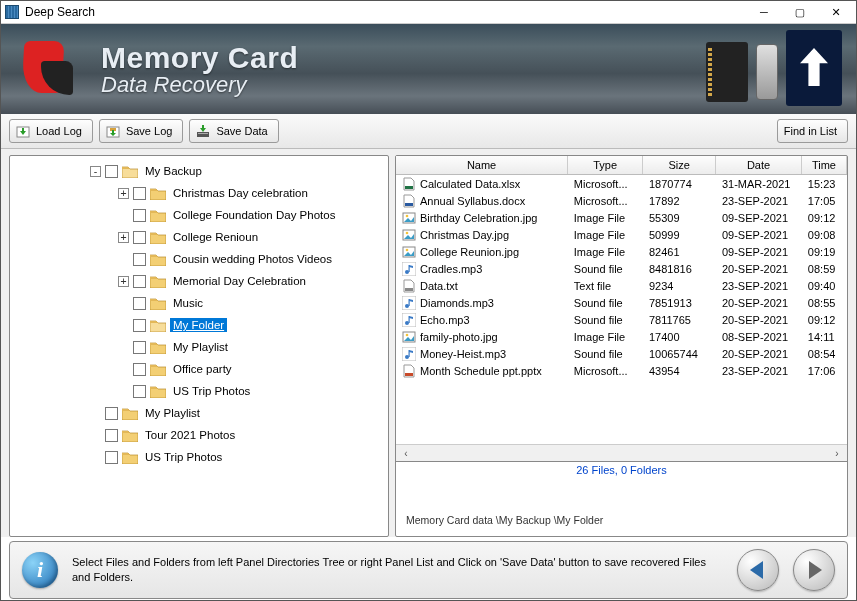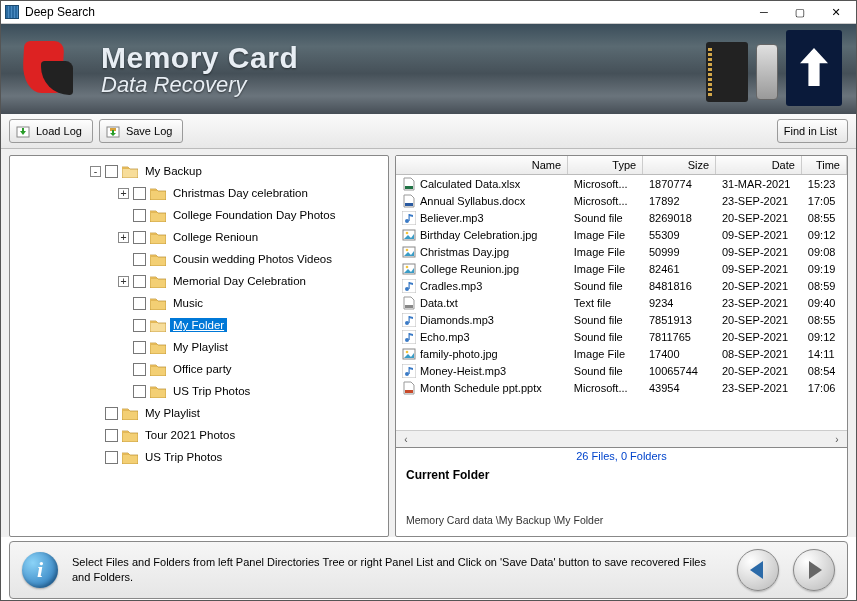--- a/index.html
+++ b/index.html
@@ -129,21 +129,21 @@
   .folder-ic{width:16px;height:13px;}
   .folder-ic svg{display:block;}
   .node-label{font-size:11.5px; padding:1px 3px;}
   .node-label.selected{background:#0078d7;color:#fff;text-decoration:underline;}
   
   .file-table-wrap{flex:1;overflow:hidden;display:flex;flex-direction:column;}
   .ftable{width:100%;border-collapse:collapse;table-layout:fixed;font-size:11px;}
   .ftable th{
     background:linear-gradient(#fdfdfd,#ececec);
     border-right:1px solid #ccc;border-bottom:1px solid #bbb;
-    text-align:right;padding:3px 6px;font-weight:normal;font-size:11px;
+    text-align:center;padding:3px 6px;font-weight:normal;font-size:11px;
     position:sticky;top:0;
   }
   .ftbody{overflow-y:scroll;overflow-x:auto;flex:1;}
   .ftable td{
     padding:1px 6px;border:none;white-space:nowrap;overflow:hidden;text-overflow:ellipsis;
     height:17px;
   }
   .ftable tr td:first-child{display:flex;align-items:center;gap:4px;}
   .fic{width:14px;height:14px;flex-shrink:0;}
   .hscroll{
@@ -233,20 +233,30 @@
   </div>
   <div class="tbtn">
     <span class="ic">
       <svg width="14" height="14">
           <rect x="1" y="3" width="12" height="10" fill="#fff" stroke="#888"></rect>
           <rect x="4" y="4" width="6" height="3" fill="#d7a13a"></rect>
           <path d="M7 6 L10 9 H8 V12 H6 V9 H4 Z" fill="#2a9d2a" transform="rotate(180 7 9)"></path>
         </svg>
     </span>
     <span>Save Log</span>
+  </div>
+  <div class="tbtn">
+    <span class="ic">
+      <svg width="14" height="14">
+          <rect x="1" y="8" width="12" height="5" fill="#555"></rect>
+          <rect x="2" y="9" width="10" height="1" fill="#aaa"></rect>
+          <path d="M7 1 L10 5 H8 V8 H6 V5 H4 Z" fill="#2a9d2a" transform="rotate(180 7 4.5)"></path>
+        </svg>
+    </span>
+    <span>Save Data</span>
   </div>
   <div class="spacer"></div>
   <div class="tbtn">
     <span>Find in List</span>
   </div>
 </div>
 
 <div class="main">
 
   <div class="panel left-panel">
@@ -494,35 +504,20 @@
                   <span>Annual Syllabus.docx</span>
                 </td>
     <td>Microsoft...</td>
     <td>17892</td>
     <td>23-SEP-2021</td>
     <td>17:05</td>
               </tr>
               <tr>
     <td>
                   <span class="fic"><svg width="14" height="14">
-                      <rect width="14" height="14" fill="#fff" stroke="#bbb"></rect>
-                      <circle cx="5" cy="10" r="2" fill="#3a7ac6"></circle>
-                      <rect x="6.5" y="3" width="1.2" height="7" fill="#3a7ac6"></rect>
-                      <path d="M7 3 L11 4 L11 6 L7 5 Z" fill="#3a7ac6"></path>
-                    </svg></span>
-                  <span>Believer.mp3</span>
-                </td>
-    <td>Sound file</td>
-    <td>8269018</td>
-    <td>20-SEP-2021</td>
-    <td>08:55</td>
-              </tr>
-              <tr>
-    <td>
-                  <span class="fic"><svg width="14" height="14">
                       <rect x="1" y="2" width="12" height="10" fill="#fff" stroke="#888"></rect>
                       <circle cx="5" cy="5" r="1.3" fill="#f3c23a"></circle>
                       <path d="M2 11 L6 7 L9 10 L12 6 L12 11 Z" fill="#3a9cc6"></path>
                     </svg></span>
                   <span>Birthday Celebration.jpg</span>
                 </td>
     <td>Image File</td>
     <td>55309</td>
     <td>09-SEP-2021</td>
     <td>09:12</td>
@@ -660,21 +655,20 @@
       </div>
       <div class="hscroll">
         <div class="arr">‹</div>
         <div style="flex:1"></div>
         <div class="arr">›</div>
       </div>
     </div>
     <div class="statusbox">
       <div class="count">26 Files, 0 Folders</div>
       <div class="cf">
-        <div class="h">Current Folder</div>
         <div class="p">Memory Card data \My Backup \My Folder</div>
       </div>
     </div>
   </div>
 </div>
 
 <div class="footer">
   <div class="info-ic">i</div>
   <div class="msg">Select Files and Folders from left Panel Directories Tree or right Panel List and Click on 'Save Data' button to save recovered Files and Folders.</div>
   <div class="navbtn prev">

